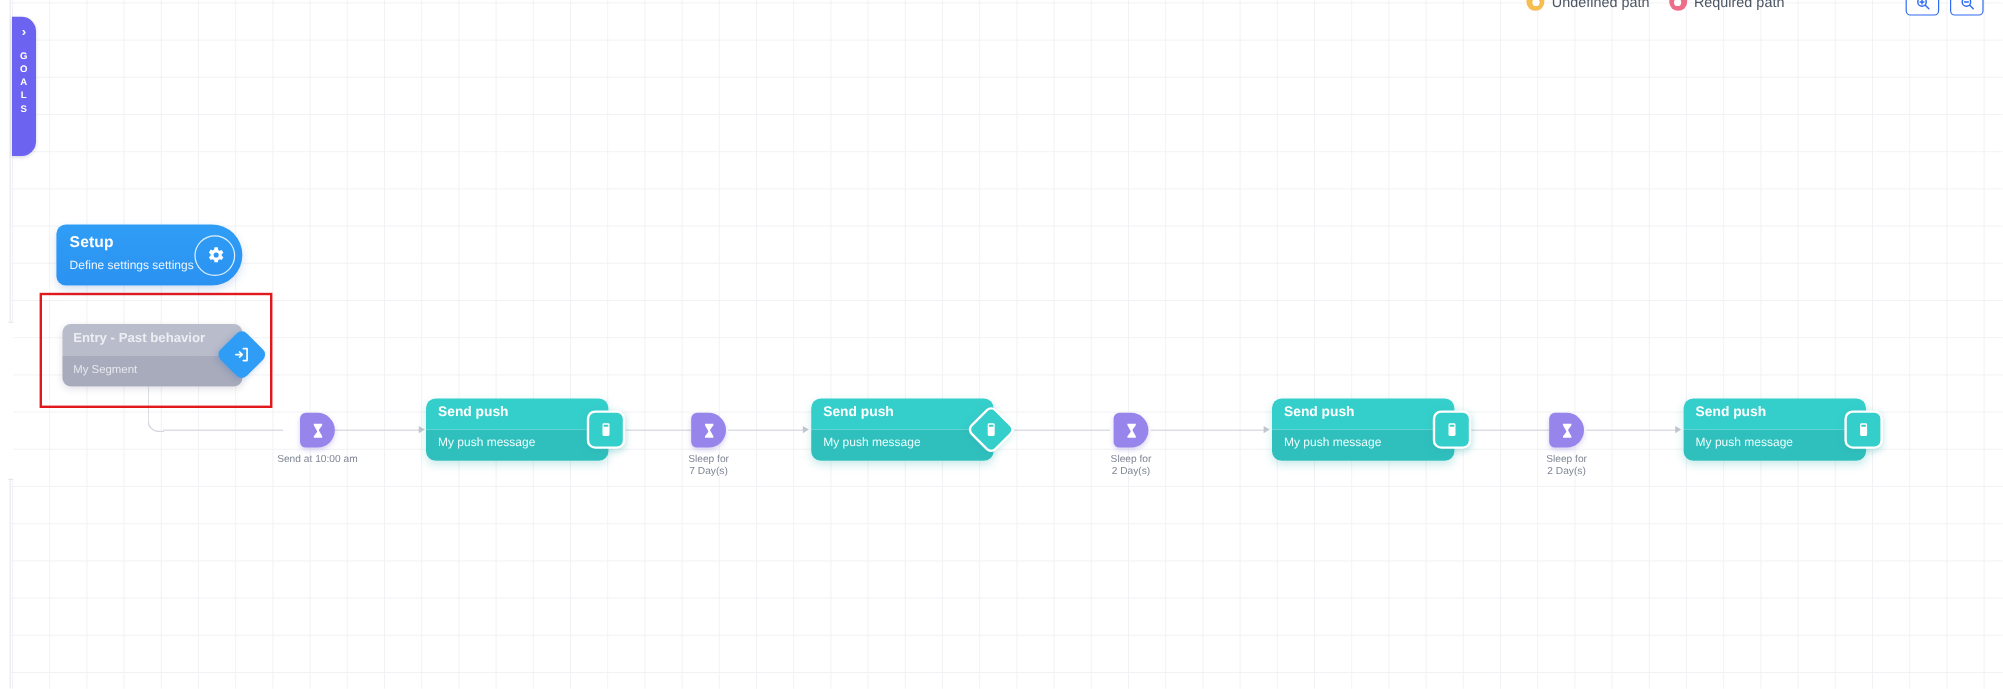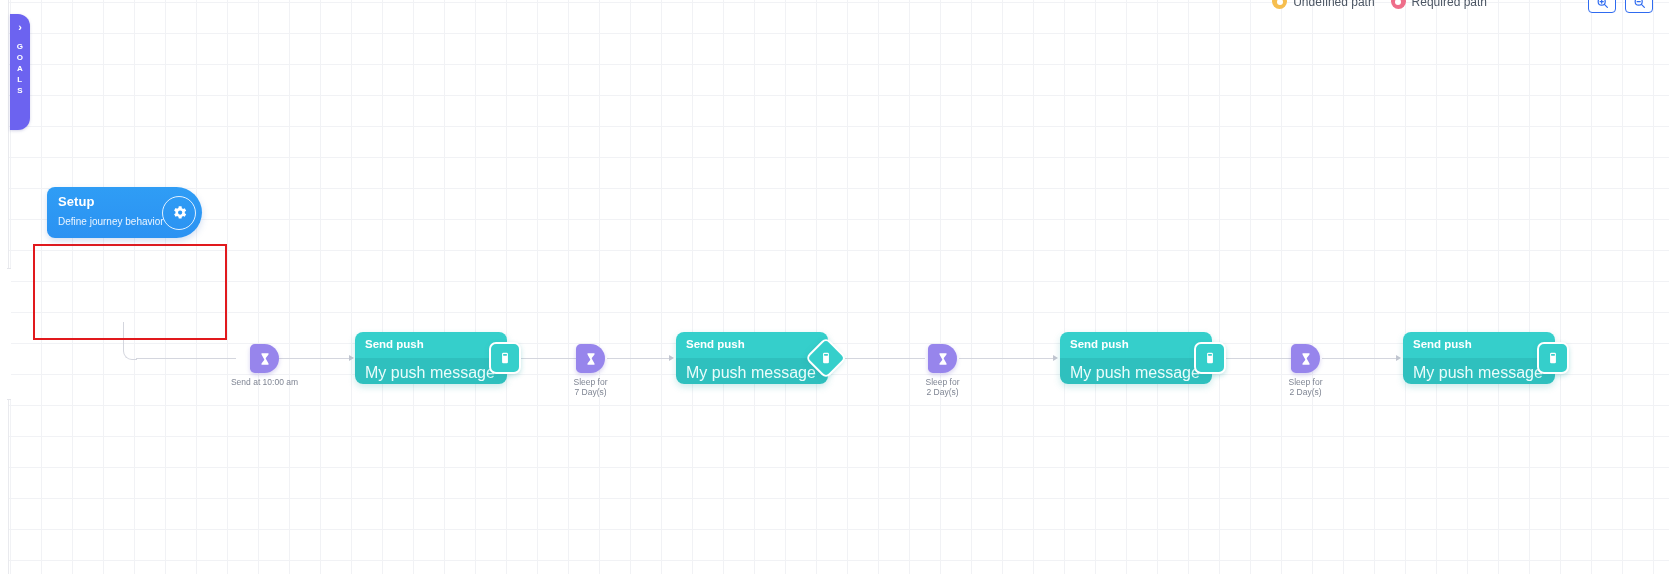--- a/index.html
+++ b/index.html
@@ -305,21 +305,21 @@
     position: absolute;
     left: 10px; top: 6px;
     color: #ffffff;
     font-size: 11.5px;
     font-weight: 700;
   }
   .push-sub {
     position: absolute;
     left: 10px; top: 32px;
     color: #eafcfb;
-    font-size: 16px;
+    font-size: 10px;
   }
   
   .push-badge-sq {
     position: absolute;
     left: 134px; top: 10px;
     width: 32px; height: 32px;
     background: #35CFCB;
     border: 2.5px solid #ffffff;
     border-radius: 7px;
     display: flex; align-items: center; justify-content: center;
@@ -382,30 +382,43 @@
       <svg width="13" height="13" viewBox="0 0 24 24" fill="none" stroke="#2f6bf0" stroke-width="2.2">
         <circle cx="10.5" cy="10.5" r="6.5"></circle>
         <line x1="15.5" y1="15.5" x2="21" y2="21" stroke-linecap="round"></line>
         <line x1="7.6" y1="10.5" x2="13.4" y2="10.5" stroke-linecap="round"></line>
       </svg>
     </div>
   </div>
 
   <div class="setup-node">
     <div class="setup-title">Setup</div>
-    <div class="setup-sub">Define journey behavior</div>
+    <div class="setup-sub">Define settings settings</div>
     <div class="setup-badge">
       <svg width="17" height="17" viewBox="0 0 24 24" fill="#ffffff">
         <path d="M19.4 13a7.6 7.6 0 0 0 0-2l2-1.6-2-3.4-2.4 1a7.5 7.5 0 0 0-1.7-1L14.9 3h-4l-.4 2.6a7.5 7.5 0 0 0-1.7 1l-2.4-1-2 3.4L6.4 11a7.6 7.6 0 0 0 0 2l-2 1.6 2 3.4 2.4-1a7.5 7.5 0 0 0 1.7 1l.4 2.6h4l.4-2.6a7.5 7.5 0 0 0 1.7-1l2.4 1 2-3.4zM12.9 15a3 3 0 1 1 0-6 3 3 0 0 1 0 6z"></path>
       </svg>
     </div>
   </div>
 
   <div class="highlight-frame"></div>
 
+  <div class="entry-node">
+    <div class="entry-head"></div>
+    <div class="entry-body"></div>
+    <div class="entry-title">Entry - Past behavior</div>
+    <div class="entry-sub">My Segment</div>
+    <div class="entry-diamond">
+      <svg width="15" height="15" viewBox="0 0 24 24" fill="none" stroke="#ffffff" stroke-width="2.2">
+        <path d="M14 4h5v16h-5" stroke-linecap="round" stroke-linejoin="round"></path>
+        <line x1="4" y1="12" x2="12" y2="12" stroke-linecap="round"></line>
+        <polyline points="9,8.5 12.5,12 9,15.5" stroke-linecap="round" stroke-linejoin="round"></polyline>
+      </svg>
+    </div>
+  </div>
 
   <div class="elbow" style="left:123px; top:322px; width:14px; height:38px;"></div>
   <div class="conn" style="left:136px; top:358px; width:100px;"></div>
 
   <div class="timer" style="left:230px; top:344px;margin-left:20px;">
     <div class="timer-shape">
       <svg width="14" height="14" viewBox="0 0 24 24" fill="#ffffff">
         <path d="M6 2h12v2.2l-4.6 6.2a1.5 1.5 0 0 0 0 1.2L18 19.8V22H6v-2.2l4.6-6.2a1.5 1.5 0 0 0 0-1.2L6 4.2z"></path>
       </svg>
     </div>

